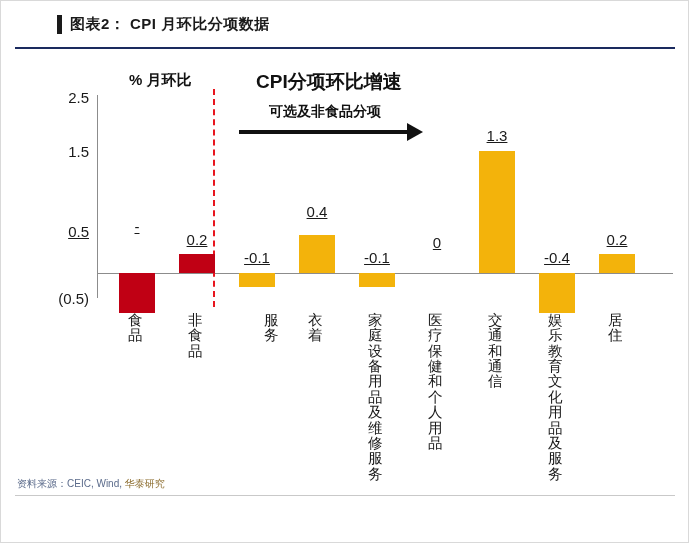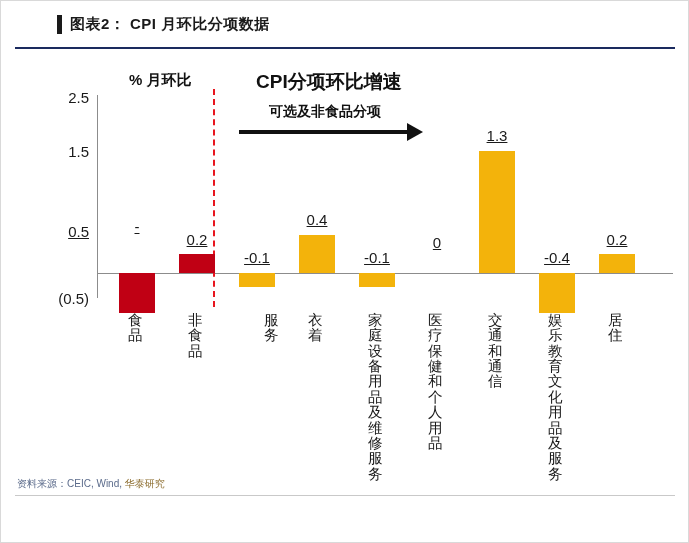--- a/index.html
+++ b/index.html
@@ -234,21 +234,21 @@
     <div class="bar gold" style="left:298px; top:184px; height:38px;"></div>
     <div class="bar gold" style="left:358px; top:222px; height:14px;"></div>
     <div class="bar gold" style="left:418px; top:222px; height:0px;"></div>
     <div class="bar gold" style="left:478px; top:100px; height:122px;"></div>
     <div class="bar gold" style="left:538px; top:222px; height:40px;"></div>
     <div class="bar gold" style="left:598px; top:203px; height:19px;"></div>
 
     <div class="val-label" style="left:106px; top:167px;">-</div>
     <div class="val-label" style="left:166px; top:180px;">0.2</div>
     <div class="val-label" style="left:226px; top:198px;">-0.1</div>
-    <div class="val-label" style="left:286px; top:160px;">0.4</div>
+    <div class="val-label" style="left:286px; top:152px;">0.4</div>
     <div class="val-label" style="left:346px; top:198px;">-0.1</div>
     <div class="val-label" style="left:406px; top:183px;">0</div>
     <div class="val-label" style="left:466px; top:76px;">1.3</div>
     <div class="val-label" style="left:526px; top:198px;">-0.4</div>
     <div class="val-label" style="left:586px; top:180px;">0.2</div>
 
     <div class="cat-label" style="left:127px; top:262px;">食品</div>
     <div class="cat-label" style="left:187px; top:262px;">非食品</div>
     <div class="cat-label" style="left:263px; top:262px;">服务</div>
     <div class="cat-label" style="left:307px; top:262px;">衣着</div>

